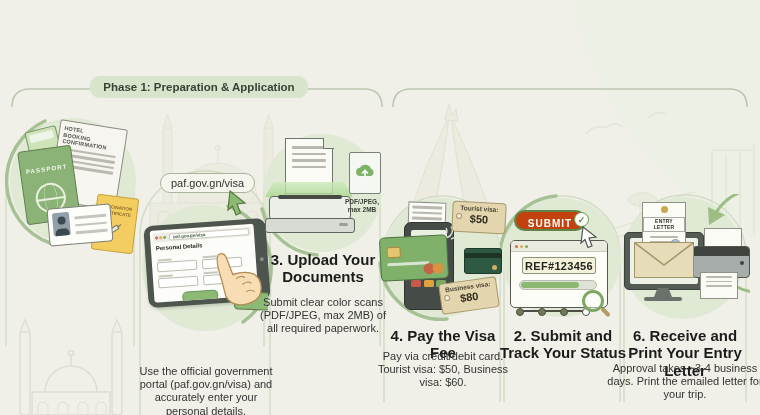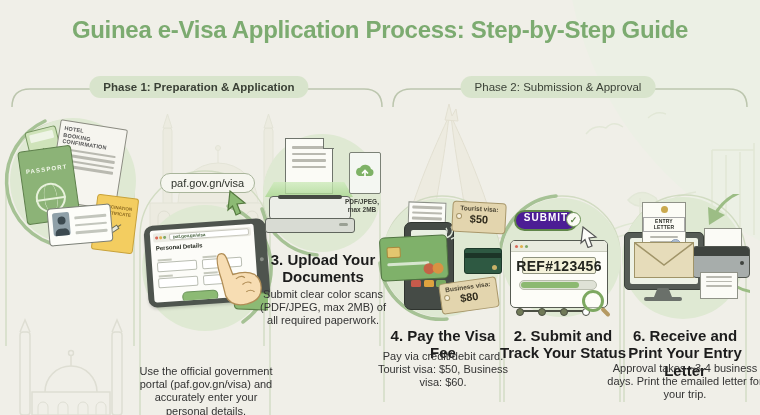--- a/index.html
+++ b/index.html
@@ -18,21 +18,21 @@
   #blob4{left:382px;top:198px;width:119px;height:119px;}
   #blob5{left:502px;top:198px;width:119px;height:119px;}
   #blob6{left:622px;top:197px;width:122px;height:122px;}
   .step-title{position:absolute;text-align:center;font-weight:bold;font-size:15px;line-height:1.16;
          color:#1c1c1c;z-index:4;}
   #t1{left:6px;top:244px;width:136px;} #t2{left:140px;top:332px;width:132px;}
   #t3{left:262px;top:251px;width:122px;} #t4{left:378px;top:327px;width:130px;}
   #t5{left:498px;top:327px;width:130px;} #t6{left:614px;top:327px;width:142px;}
   .step-desc{position:absolute;text-align:center;font-size:11px;line-height:1.2;color:#333;z-index:4;}
   #d1{left:2px;top:284px;width:142px;} #d2{left:136px;top:365px;width:140px;}
-  #d3{left:256px;top:288px;width:134px;text-align:center;} #d4{left:377px;top:350px;width:132px;}
+  #d3{left:256px;top:296px;width:134px;text-align:center;} #d4{left:377px;top:350px;width:132px;}
   #d5{left:496px;top:363px;width:134px;} #d6{left:606px;top:362px;width:158px;}
   .art{position:absolute;z-index:3;}
   .art > *{position:absolute;}
   .dline{height:2.5px;background:#b9b9b0;border-radius:1px;margin:3px 3px 0 3px;}
   
   #art1{left:10px;top:118px;width:126px;height:126px;}
   .bpass{left:20px;top:10px;width:30px;height:50px;background:#cfe3ba;border:1px solid #74945f;
          border-radius:3px;transform:rotate(-14deg);z-index:1;text-align:center;}
   .bp-strip{margin:3px;height:8px;background:#eef4e6;border-radius:1px;}
   .plane{font-size:13px;color:#4e6f3e;line-height:1;}
@@ -127,35 +127,35 @@
   .tag{background:#e3d5ae;border:1.5px solid #a8976a;border-radius:4px;text-align:center;
          padding-top:2px;box-sizing:border-box;z-index:4;}
   .tag::before{content:'';position:absolute;left:3px;top:11px;width:4px;height:4px;
          border:1.5px solid #a8976a;border-radius:50%;background:#f6f0dd;}
   .tag1{left:72px;top:6px;width:54px;height:31px;transform:rotate(3deg);}
   .tag2{left:60px;top:84px;width:58px;height:31px;transform:rotate(-8deg);}
   .tag-l{display:block;font-size:6.5px;font-weight:bold;color:#4a4433;line-height:1.2;}
   .tag-p{display:block;font-size:11px;font-weight:bold;color:#2f2b1d;line-height:1.1;}
   
   #art5{left:500px;top:196px;width:124px;height:130px;}
-  .submit{left:14px;top:14px;width:64px;height:21px;background:#4c1d95;border:2px solid #5f8549;
-         border-radius:13px;z-index:2;display:flex;align-items:flex-start;justify-content:center;box-sizing:border-box;}
+  .submit{left:14px;top:14px;width:72px;height:21px;background:#c2410c;border:2px solid #5f8549;
+         border-radius:13px;z-index:2;display:flex;align-items:flex-end;justify-content:center;box-sizing:border-box;}
   .submit-label{font-size:10px;font-weight:bold;color:#fff;letter-spacing:1px;}
   .chk{position:absolute;right:-5px;top:0px;width:15px;height:15px;background:#fbfbf5;
          border:1.5px solid #6c9355;border-radius:50%;display:flex;align-items:center;justify-content:center;
          font-size:9px;color:#5f8549;font-weight:bold;box-sizing:border-box;}
   .cursor-white{left:80px;top:30px;z-index:5;}
   .browser{left:10px;top:44px;width:96px;height:66px;background:#fdfdf8;border:1.5px solid #565b52;
          border-radius:5px;z-index:3;overflow:hidden;}
   .br-bar{height:10px;background:#e9ebdf;border-bottom:1px solid #c9ccbd;display:flex;
          align-items:center;gap:2px;padding:0 4px;}
   .br-bar .dot{width:3px;height:3px;}
   .refbox{margin:5px auto 0;width:72px;height:15px;background:#f4f2da;border:1.2px solid #8e927e;
          border-radius:2px;display:flex;align-items:center;justify-content:center;}
-  .ref-t{font-size:14px;font-weight:bold;color:#23251f;letter-spacing:.3px;}
+  .ref-t{font-size:11px;font-weight:bold;color:#23251f;letter-spacing:.3px;}
   .pbar{margin:6px 10px 0 8px;height:8px;background:#dfe2d6;border:1px solid #b9bdae;
          border-radius:5px;position:relative;overflow:hidden;}
   .pbar::before{content:'';position:absolute;top:1px;bottom:1px;left:1px;right:22%;
          background:#8cb971;border-radius:4px;}
   .tline{position:absolute;left:18px;right:40px;bottom:14px;height:2px;background:#4c5044;z-index:3;}
   .tline i{position:absolute;top:-2.5px;width:6px;height:6px;border-radius:50%;
          background:#717a58;border:1px solid #4c5044;}
   .tline i:nth-child(1){left:-2px;}.tline i:nth-child(2){left:31%;}.tline i:nth-child(3){left:64%;}
   .tline i:nth-child(4){left:97%;background:#fff;}
   .mag{left:82px;top:94px;width:22px;height:22px;z-index:4;}
@@ -246,23 +246,21 @@
     </g>
     <g fill="none" stroke="#a6c295" stroke-width="3.5" stroke-linecap="round">
       <path d="M45,121 A66,66 0 0 0 50,243"></path>
       <path d="M228,206 A66,66 0 0 1 243,322"></path>
       <path d="M262,209 A62,62 0 0 0 317,255"></path>
       <path d="M380,263 A62,62 0 0 0 447,319"></path>
       <path d="M556,196 A62,62 0 0 0 500,252"></path>
     </g>
   </svg>
 
-  <h1 class="title">Guinea e-Visa Application Process: Step-by-Step Guide</h1>
   <div class="phase-pill" id="pp1">Phase 1: Preparation &amp; Application</div>
-  <div class="phase-pill" id="pp2">Phase 2: Submission &amp; Approval</div>
 
   <div class="blob" id="blob1"></div>
   <div class="blob" id="blob2"></div>
   <div class="blob" id="blob3"></div>
   <div class="blob" id="blob4"></div>
   <div class="blob" id="blob5"></div>
   <div class="blob" id="blob6"></div>
 
   <div class="art" id="art1">
     <div class="bpass">

